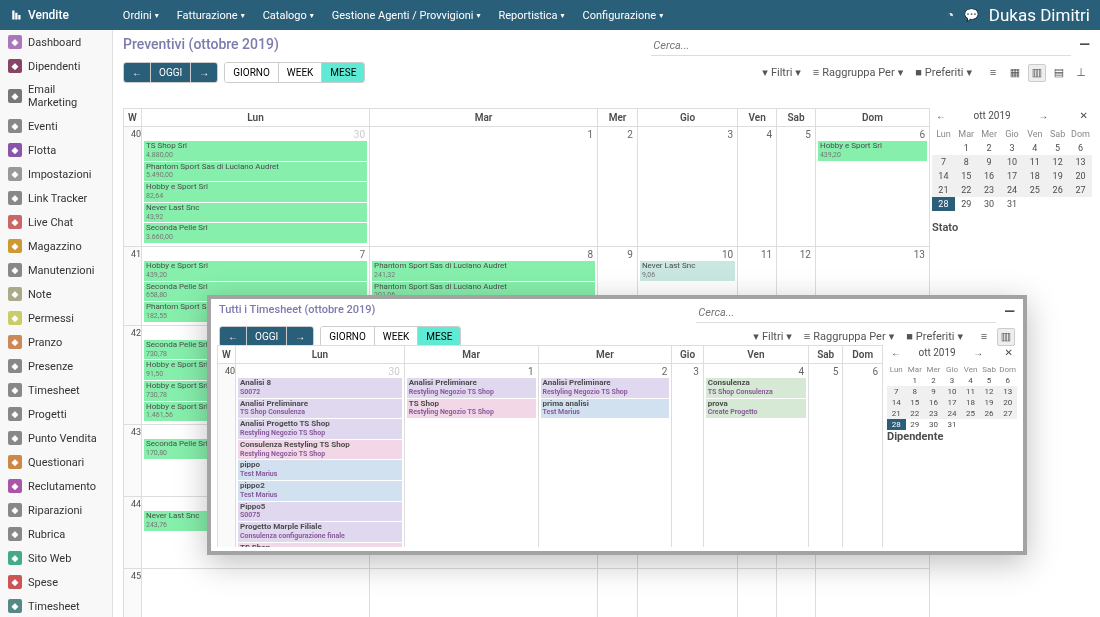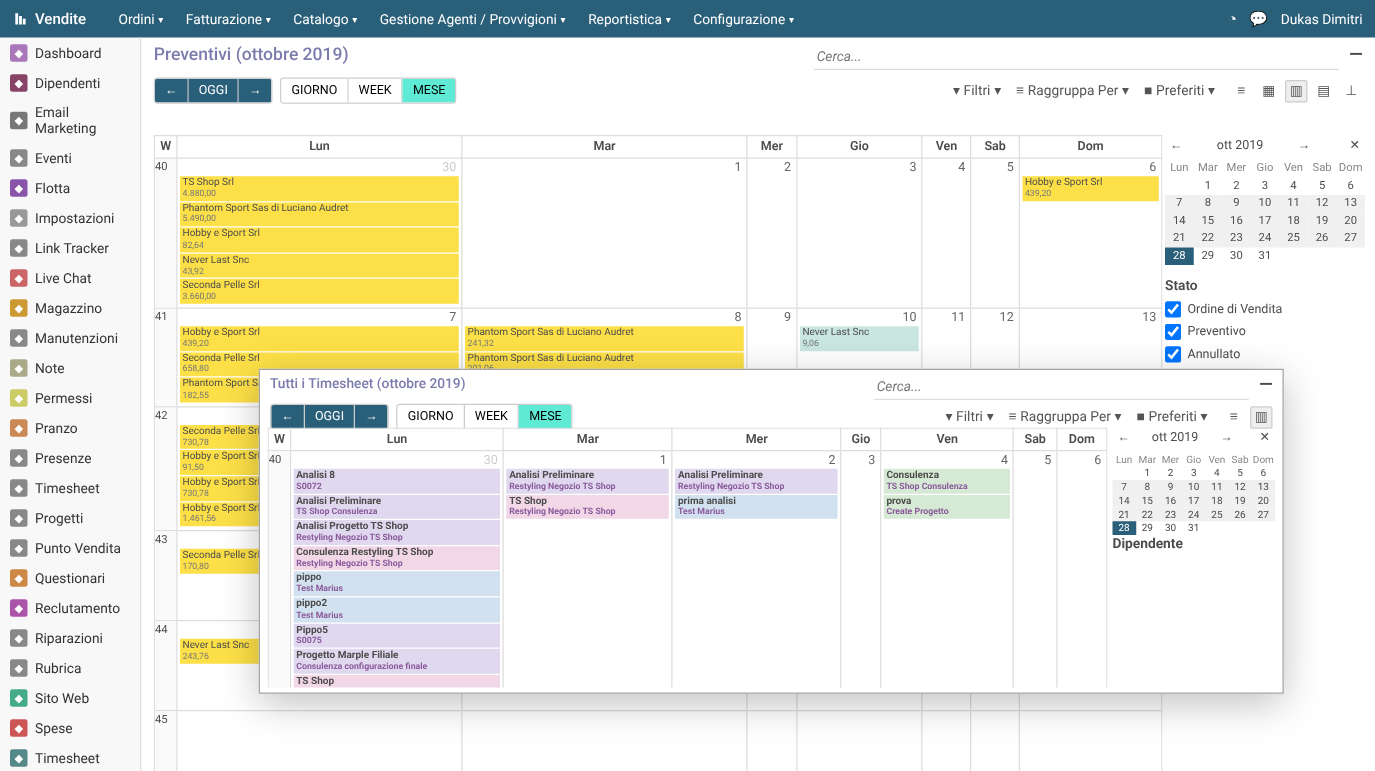--- a/index.html
+++ b/index.html
@@ -1,26 +1,26 @@
 <!DOCTYPE html>
 <html><head>
 <meta charset="utf-8">
 <style>
 * { box-sizing: border-box; margin: 0; padding: 0; font-family: -apple-system, BlinkMacSystemFont, "Segoe UI", Roboto, Arial, sans-serif; }
 body { font-size: 11px; color: #4c4c4c; background: #fff; overflow: hidden; width: 1100px; height: 617px; position: relative; }
 
 
-.topnav { height: 30px; background: #2a5f7a; display: flex; align-items: center; padding: 0 10px; color: #fff; font-size: 12px; }
+.topnav { height: 30px; background: #2a5f7a; display: flex; align-items: center; padding: 0 10px; color: #fff; font-size: 12px; gap: 28px; }
 .topnav .brand { display: flex; align-items: center; gap: 6px; margin-right: 18px; font-weight: 500; cursor: pointer; }
 .topnav .brand svg { width: 12px; height: 12px; }
 .topnav .menu { display: flex; gap: 2px; flex: 1; }
 .topnav .menu-item { padding: 4px 8px; cursor: pointer; display: flex; align-items: center; gap: 3px; font-size: 11px; }
 .topnav .caret { font-size: 8px; }
 .topnav .right { display: flex; align-items: center; gap: 10px; }
-.topnav .user { font-size: 11px; text-align: center; }
+.topnav .user { font-size: 17px; text-align: center; }
 
 
 .sidebar { position: absolute; left: 0; top: 30px; bottom: 0; width: 113px; background: #f8f8f8; border-right: 1px solid #e0e0e0; overflow-y: auto; }
 .sidebar .item { display: flex; align-items: center; gap: 6px; padding: 5px 8px; cursor: pointer; font-size: 11px; color: #333; }
 .sidebar .item .icon { width: 14px; height: 14px; flex-shrink: 0; border-radius: 2px; display: inline-flex; align-items: center; justify-content: center; font-size: 9px; color: #fff; }
 
 
 .main { position: absolute; left: 113px; right: 0; top: 30px; bottom: 0; }
 
 
@@ -42,45 +42,45 @@
 .view-icons { display: flex; gap: 4px; }
 .view-icons span { width: 18px; height: 18px; display: inline-flex; align-items: center; justify-content: center; border: 1px solid transparent; cursor: pointer; font-size: 11px; }
 .view-icons span.active { border-color: #ccc; background: #eee; border-radius: 2px; }
 
 
 .cal-wrap { position: absolute; left: 10px; right: 170px; top: 78px; bottom: 0; overflow: hidden; }
 .cal { width: 100%; border-collapse: collapse; font-size: 9px; }
 .cal th { border: 1px solid #ddd; padding: 3px; font-weight: 600; background: #fff; font-size: 10px; }
 .cal th.wk { width: 18px; }
 .cal td { border: 1px solid #ddd; vertical-align: top; padding: 0; height: 72px; position: relative; }
-.cal td.wk { width: 18px; text-align: left; font-size: 9px; background: #fafafa; vertical-align: top; padding-top: 2px; }
+.cal td.wk { width: 18px; text-align: right; font-size: 9px; background: #fafafa; vertical-align: top; padding-top: 2px; }
 .cal .daynum { position: absolute; top: 2px; right: 4px; font-size: 10px; color: #666; }
 .cal .daynum.muted { color: #ccc; }
 .cal .events { padding: 14px 2px 2px 2px; }
 .cal .ev { font-size: 8px; line-height: 1.1; padding: 1px 2px; margin-bottom: 1px; overflow: hidden; white-space: nowrap; text-overflow: ellipsis; }
-.cal .ev.green { background: #fde047; }
+.cal .ev.green { background: #86efac; }
 .cal .ev.teal { background: #c9e6e0; }
 .cal .ev .t2 { color: #777; font-size: 7px; }
 
 
 .rpanel { position: absolute; right: 8px; top: 78px; width: 160px; }
 .mini-nav { display: flex; align-items: center; justify-content: space-between; font-size: 10px; margin-bottom: 4px; }
 .mini-nav .arrow { cursor: pointer; padding: 2px 4px; }
 .minical { width: 100%; border-collapse: collapse; font-size: 9px; }
 .minical th, .minical td { text-align: center; padding: 2px 0; width: 14.28%; }
 .minical th { color: #888; font-weight: normal; }
 .minical td { cursor: pointer; }
 .minical td.shade { background: #f0f0f0; }
 .minical td.today { background: #2a5f7a; color: #fff; }
 .minical td.muted { color: #bbb; }
 .rpanel h4 { font-size: 11px; font-weight: 600; margin: 10px 0 6px 0; }
 .rpanel label { display: flex; align-items: center; gap: 5px; font-size: 10px; margin-bottom: 5px; cursor: pointer; }
 
 
-.overlay { position: absolute; left: 207px; top: 295px; width: 820px; height: 260px; background: #fff; border: 1px solid #a3a3a3; box-shadow: 0 8px 30px rgba(0,0,0,0.25); z-index: 50; }
+.overlay { position: absolute; left: 207px; top: 295px; width: 820px; height: 260px; background: #fff; border: 4px solid #a3a3a3; box-shadow: 0 8px 30px rgba(0,0,0,0.25); z-index: 50; }
 .overlay .mainhdr { padding: 4px 8px 1px 8px; }
 .overlay .mainhdr .title { font-size: 11px; }
 .overlay .controls { padding: 2px 8px 4px 8px; }
 .overlay .cal-wrap2 { position: absolute; left: 6px; right: 140px; top: 46px; bottom: 4px; overflow: hidden; }
 .overlay .cal td { height: 90px; }
 .overlay .ev { white-space: normal; }
 .overlay .ev.purple { background: #e0d8ee; }
 .overlay .ev.pink { background: #f2d7e6; }
 .overlay .ev.blue { background: #d2e1ef; }
 .overlay .ev.green2 { background: #d6e9d4; }
@@ -536,25 +536,20 @@
             <td>29</td>
             <td>30</td>
             <td>31</td>
             <td class="muted"></td>
             <td class="muted"></td>
             <td class="muted"></td>
           </tr>
         </tbody>
     </table>
     <h4>Stato</h4>
-    <div id="statoitems">
-        <label><input type="checkbox" checked="" style=""> Ordine di Vendita</label>
-        <label><input type="checkbox" checked="" style=""> Preventivo</label>
-        <label><input type="checkbox" checked="" style=""> Annullato</label>
-      </div>
   </div>
 </div>
 
 <div class="overlay">
   <div class="mainhdr">
     <div class="title">Tutti i Timesheet (ottobre 2019)</div>
     <div class="search" style="width:300px;"><input placeholder="Cerca..." style=""></div>
     <span class="minimize">—</span>
   </div>
   <div class="controls">

